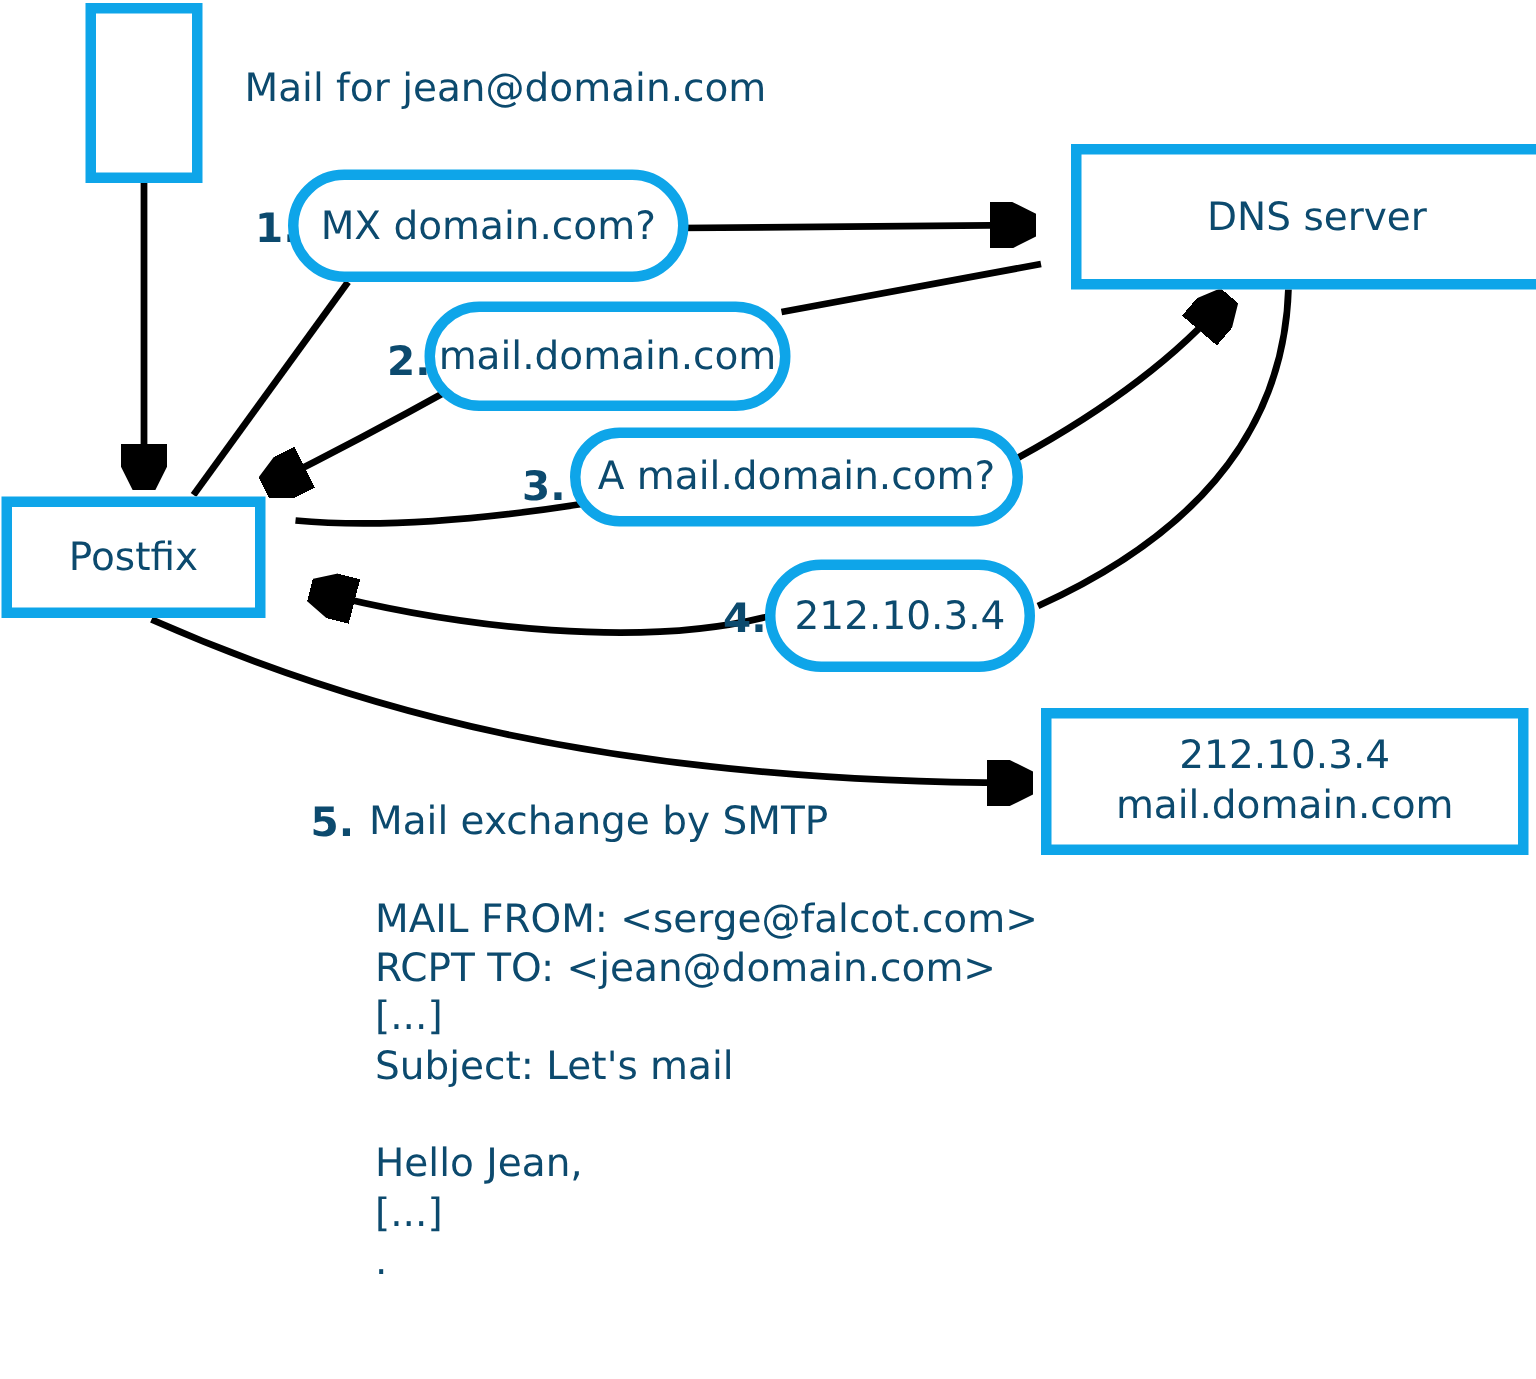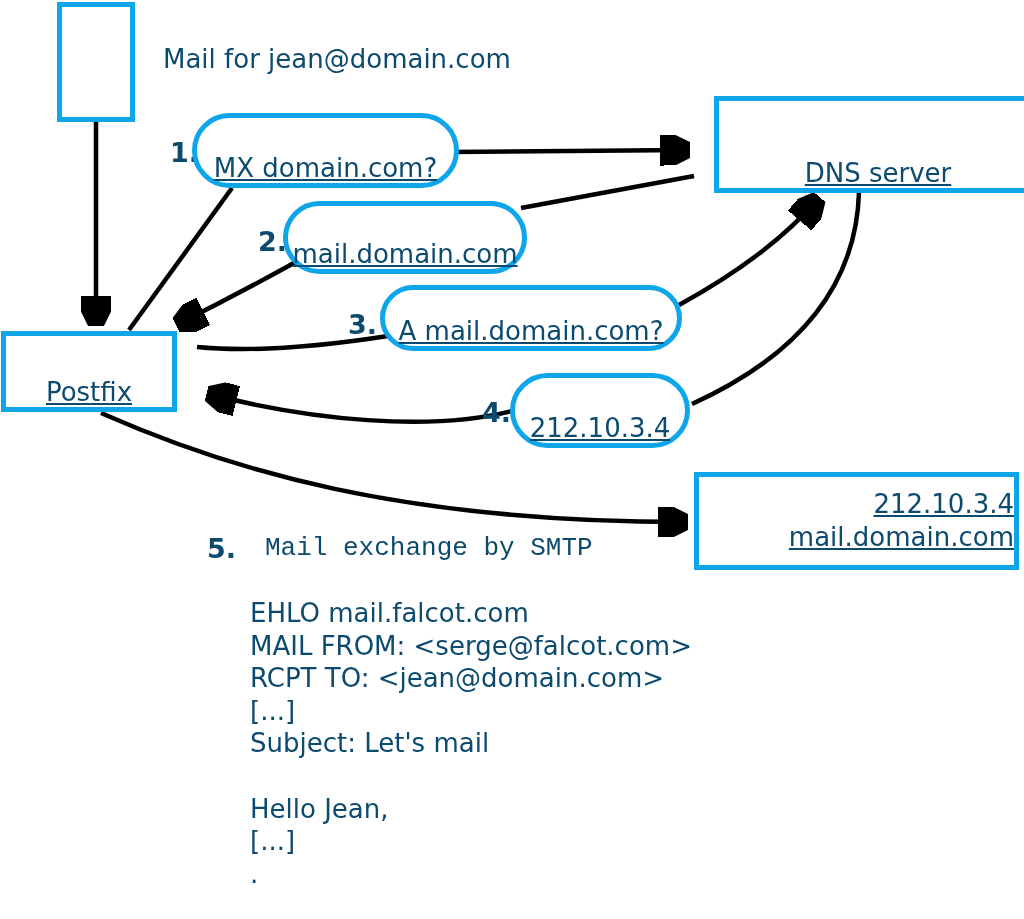--- a/index.html
+++ b/index.html
@@ -11,27 +11,26 @@
     color: #0c4a6e;
     font-family: "DejaVu Sans", sans-serif;
     overflow: hidden;
   }
   .wires { position: absolute; left: 0; top: 0; width: 1024px; height: 919px; }
   .wires path { stroke: #000000; stroke-width: 4.5; fill: none; }
   .node {
     position: absolute;
     box-sizing: border-box;
     background: #ffffff;
-    border: 5px solid #0ea5e9;
+    border: 7px solid #0ea5e9;
     display: flex;
-    align-items: flex-end;
+    align-items: center;
     justify-content: center;
     font-size: 26px;
     white-space: nowrap;
-    text-decoration: underline;
   }
   .pill { border-radius: 40px; }
   .mailserver { flex-direction: column; line-height: 33px; }
   .step-num {
     position: absolute;
     font-weight: bold;
     font-size: 27px;
     white-space: nowrap;
   }
   .caption {
@@ -47,21 +46,21 @@
   .pill1 { left: 192px; top: 113px; width: 267px; height: 75px; }
   .pill2 { left: 283px; top: 201px; width: 244px; height: 73px; }
   .pill3 { left: 380px; top: 285px; width: 302px; height: 66px; }
   .pill4 { left: 510px; top: 373px; width: 180px; height: 75px; }
   .num1 { left: 170px; top: 137px; }
   .num2 { left: 258px; top: 226px; }
   .num3 { left: 348px; top: 309px; }
   .num4 { left: 482px; top: 397px; }
   .num5 { left: 207px; top: 533px; }
   .mail-for { left: 163px; top: 44px; }
-  .step5-text { left: 265px; top: 533px; font-family: Liberation Mono, monospace; }
+  .step5-text { left: 246px; top: 533px; }
   .smtp-block {
     position: absolute;
     left: 250px;
     top: 597px;
     font-size: 26px;
     line-height: 32.6px;
   }
   .smtp-line { height: 32.6px; white-space: pre; }
 </style>
 </head>
@@ -121,21 +120,20 @@
 
   <span class="step-num num4">4.</span>
   <div class="node pill pill4">
     <span>212.10.3.4</span>
   </div>
 
   <span class="step-num num5">5.</span>
   <div class="caption step5-text">Mail exchange by SMTP</div>
 
   <div class="smtp-block">
-    <div class="smtp-line">EHLO mail.falcot.com</div>
     <div class="smtp-line">MAIL FROM: &lt;serge@falcot.com&gt;</div>
     <div class="smtp-line">RCPT TO: &lt;jean@domain.com&gt;</div>
     <div class="smtp-line">[...]</div>
     <div class="smtp-line">Subject: Let's mail</div>
     <div class="smtp-line"></div>
     <div class="smtp-line">Hello Jean,</div>
     <div class="smtp-line">[...]</div>
     <div class="smtp-line">.</div>
   </div>
 

